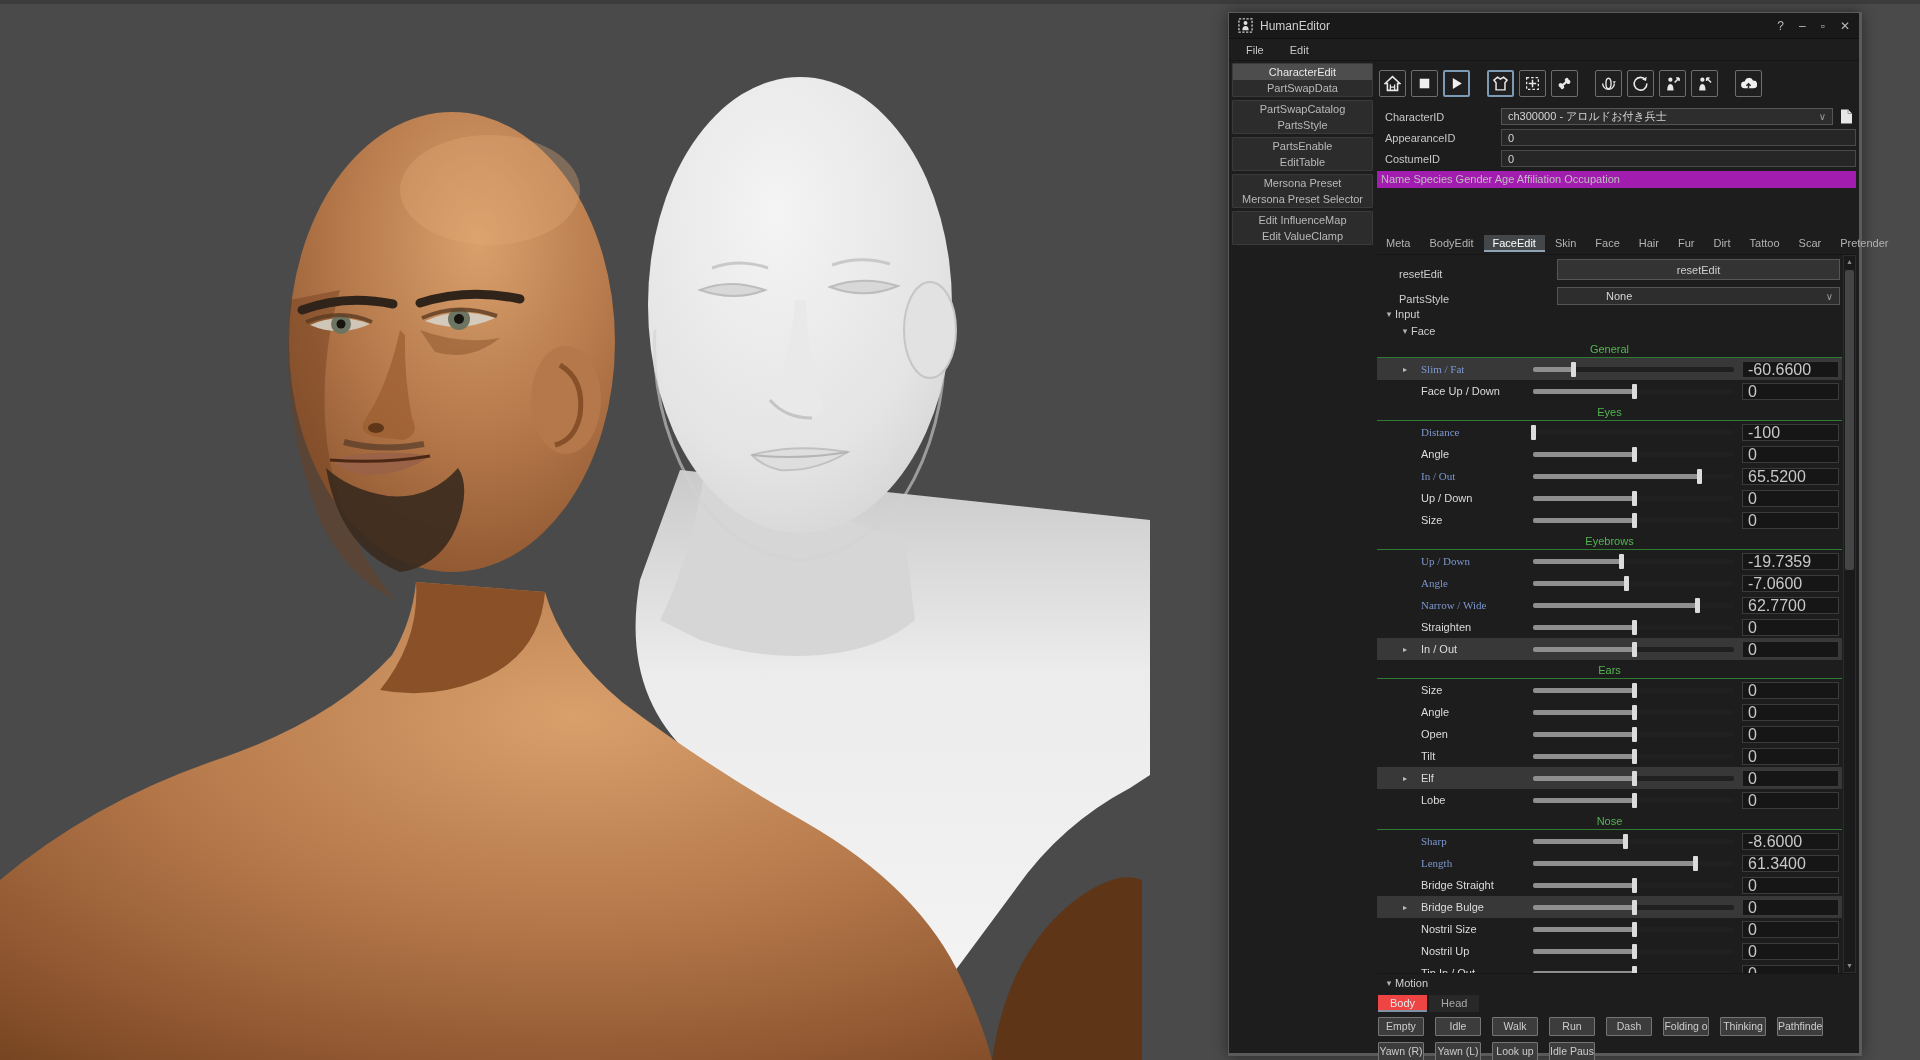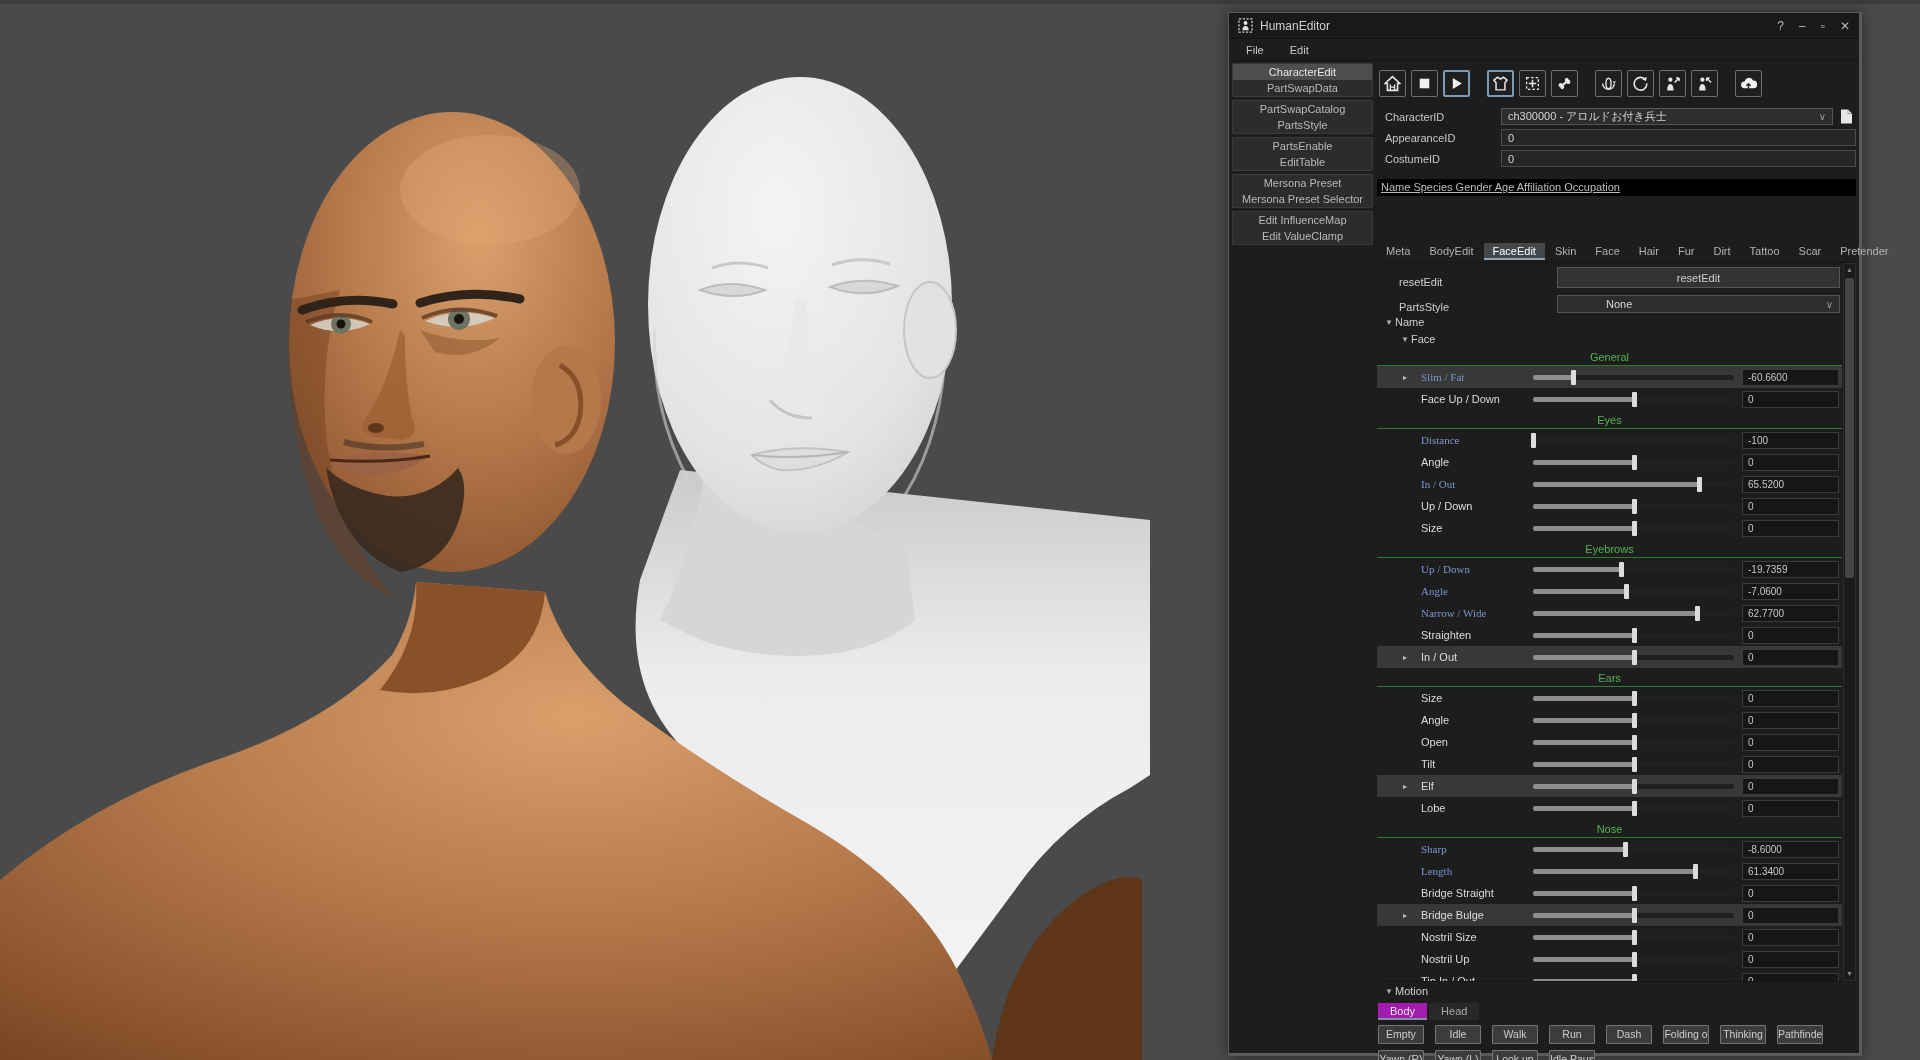--- a/index.html
+++ b/index.html
@@ -45,21 +45,21 @@
   .field-row{height:19px;flex:none;display:flex;align-items:center;margin:1px 0;}
   .field-label{width:116px;flex:none;padding-left:8px;color:#c8c8c8;}
   .text-input,.combo{flex:1;height:17px;background:#262626;border:1px solid #4a4a4a;display:flex;align-items:center;
             padding:0 6px;color:#d5d5d5;box-sizing:border-box;}
   .combo{background:#2d2d2d;border-color:#555;}
   .combo .combo-text{flex:1;white-space:nowrap;overflow:hidden;}
   .combo-chevron{color:#9a9a9a;font-size:10px;margin-left:4px;}
   .doc-btn{width:20px;height:19px;flex:none;margin-left:3px;background:none;border:none;padding:0;display:flex;align-items:center;justify-content:center;}
   .doc-btn svg{width:13px;height:15px;}
 
-  .info-bar{height:17px;flex:none;background:#000000;line-height:17px;padding-left:4px;color:#bdbdbd;margin-top:10px;text-decoration:underline;}
+  .info-bar{height:17px;flex:none;background:#a21caf;line-height:17px;padding-left:4px;color:#bdbdbd;margin-top:2px;}
 
   .big-gap{height:45px;flex:none;}
 
   .tabbar{height:19px;flex:none;display:flex;align-items:flex-end;gap:1px;}
   .tab{padding:2px 9px 3px;color:#b2b2b2;white-space:nowrap;}
   .tab.selected{background:#43474a;color:#fff;box-shadow:inset 0 -2px 0 #8fa3b5;}
 
   
   .scroll-wrap{height:718px;flex:none;position:relative;margin-top:2px;border-top:1px solid #161616;}
   .scroll-view{position:absolute;left:0;top:0;right:14px;bottom:0;overflow:hidden;}
@@ -84,27 +84,27 @@
   .slider-row{height:22px;display:grid;grid-template-columns:18px 112px 1fr 97px;align-items:center;padding:0 3px 0 26px;}
   .slider-row.highlight{background:#383838;}
   .row-arrow{color:#c0c0c0;font-size:8px;text-align:left;}
   .row-label{color:#dcdcdc;white-space:nowrap;overflow:hidden;}
   .row-label.modified{color:#7c97cf;font-family:Liberation Serif, serif;}
   .slider{position:relative;height:15px;margin-right:8px;}
   .slider-track{position:absolute;left:0;right:0;top:5px;height:5px;background:#202020;border-radius:2px;}
   .slider-fill{position:absolute;left:0;top:5px;height:5px;background:#8f8f8f;border-radius:2px;}
   .slider-handle{position:absolute;top:0;width:5px;height:15px;background:#dcdcdc;border-radius:1px;}
   .value-box{height:15px;line-height:15px;background:#161616;border:1px solid #3b3b3b;color:#c8c8c8;
-             font-size:10px;padding:0 5px;white-space:nowrap;overflow:hidden;}
+             font-size:16px;padding:0 5px;white-space:nowrap;overflow:hidden;}
 
   
   .motion{flex:none;border-top:1px solid #161616;}
   .motion-tabs{height:21px;display:flex;align-items:flex-end;gap:2px;padding-left:1px;}
   .mtab{padding:2px 12px 3px;color:#a8a8a8;background:#282828;}
-  .mtab.selected{background:#a21caf;color:#e8e8e8;box-shadow:inset 0 -2px 0 #7f93a5;}
+  .mtab.selected{background:#ef4444;color:#e8e8e8;box-shadow:inset 0 -2px 0 #7f93a5;}
   .motion-btns{display:flex;flex-wrap:wrap;gap:6px 11px;padding:5px 2px 6px 1px;}
   .m-btn{width:46px;height:19px;flex:none;background:#3c3c3c;border:1px solid #757575;color:#cccccc;
          font-size:10.5px;line-height:17px;text-align:center;white-space:nowrap;overflow:hidden;box-sizing:border-box;border-radius:1px;}
 </style>
 </head>
 <body>
 
 <div class="viewport">
   <svg width="1920" height="1060" viewBox="0 0 1920 1060">
     <defs>
@@ -395,21 +395,21 @@
           </div>
           <div class="r-row">
             <span class="r-label">PartsStyle</span>
             <div class="combo remap-combo">
               <span class="combo-text">None</span>
               <span class="combo-chevron">∨</span>
             </div>
           </div>
           <div class="tree-row lvl0">
             <span class="tree-arrow">▾</span>
-            <span>Name</span>
+            <span>Input</span>
           </div>
           <div class="tree-row lvl1">
             <span class="tree-arrow">▾</span>
             <span>Face</span>
           </div>
           <div id="sections">
               <div class="section-title">General</div>
               <div class="slider-row highlight">
                 <span class="row-arrow">▸</span>
                 <span class="row-label modified">Slim / Fat</span>

